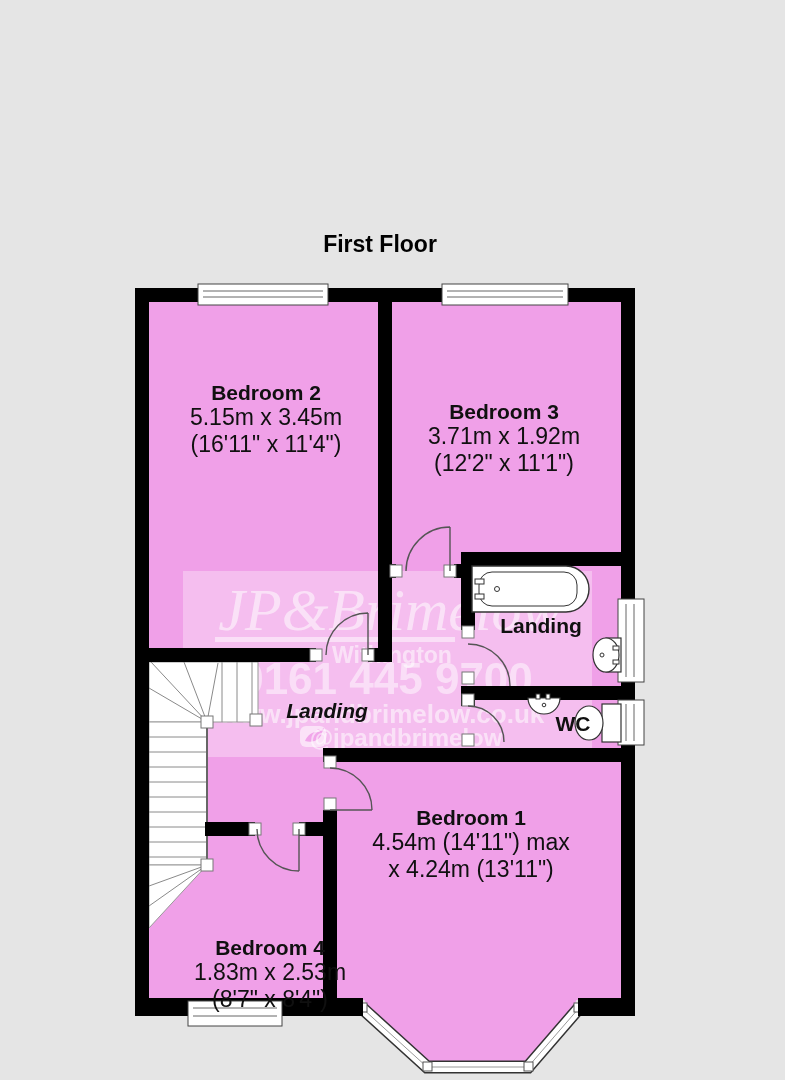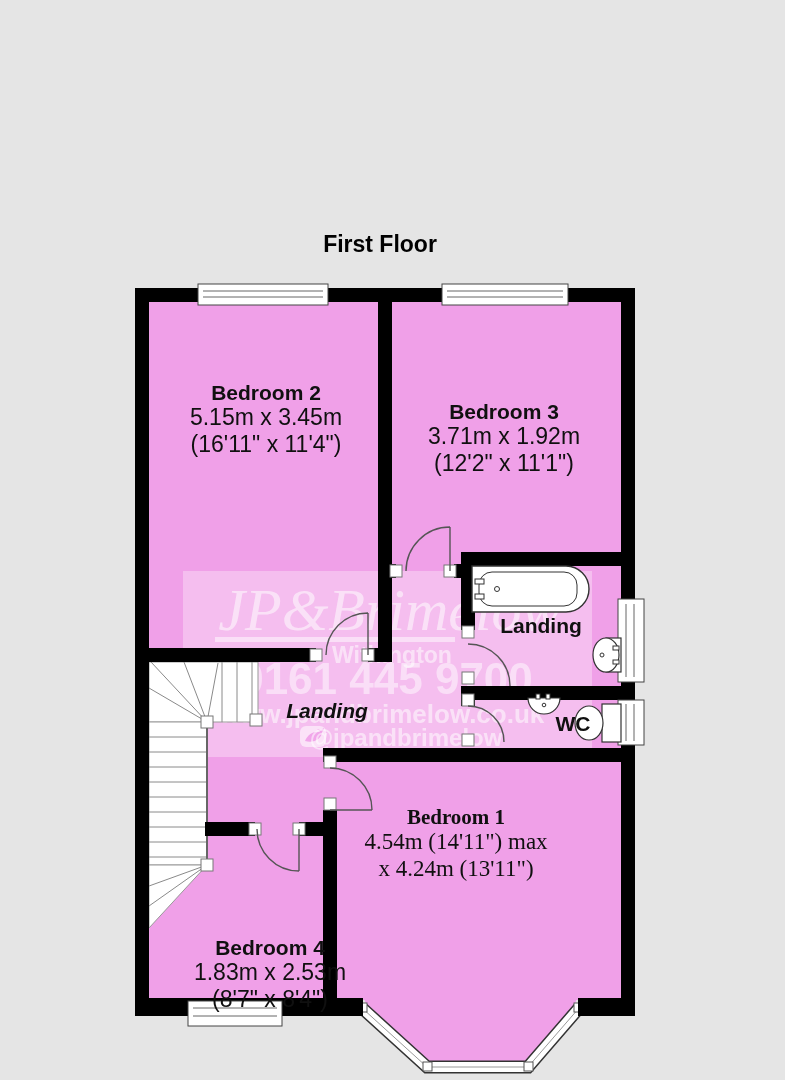--- a/index.html
+++ b/index.html
@@ -180,21 +180,21 @@
   </div>
 
   <div class="lbl" style="left:327px;top:699px;font-style:italic;">
     <div class="room-single">Landing</div>
   </div>
 
   <div class="lbl" style="left:544px;top:712px;margin-left:29px;">
     <div class="room-single">WC</div>
   </div>
 
-  <div class="lbl" style="left:456px;top:806px;font-family:Liberation Serif, serif;">
+  <div class="lbl" style="left:471px;top:806px;">
     <div class="rname">Bedroom 1</div>
     <div class="rdim">4.54m (14'11") max</div>
     <div class="rdim">x 4.24m (13'11")</div>
   </div>
 
   <div class="lbl" style="left:230px;top:936px;margin-left:40px;">
     <div class="rname">Bedroom 4</div>
     <div class="rdim">1.83m x 2.53m</div>
     <div class="rdim">(8'7" x 8'4")</div>
   </div>

